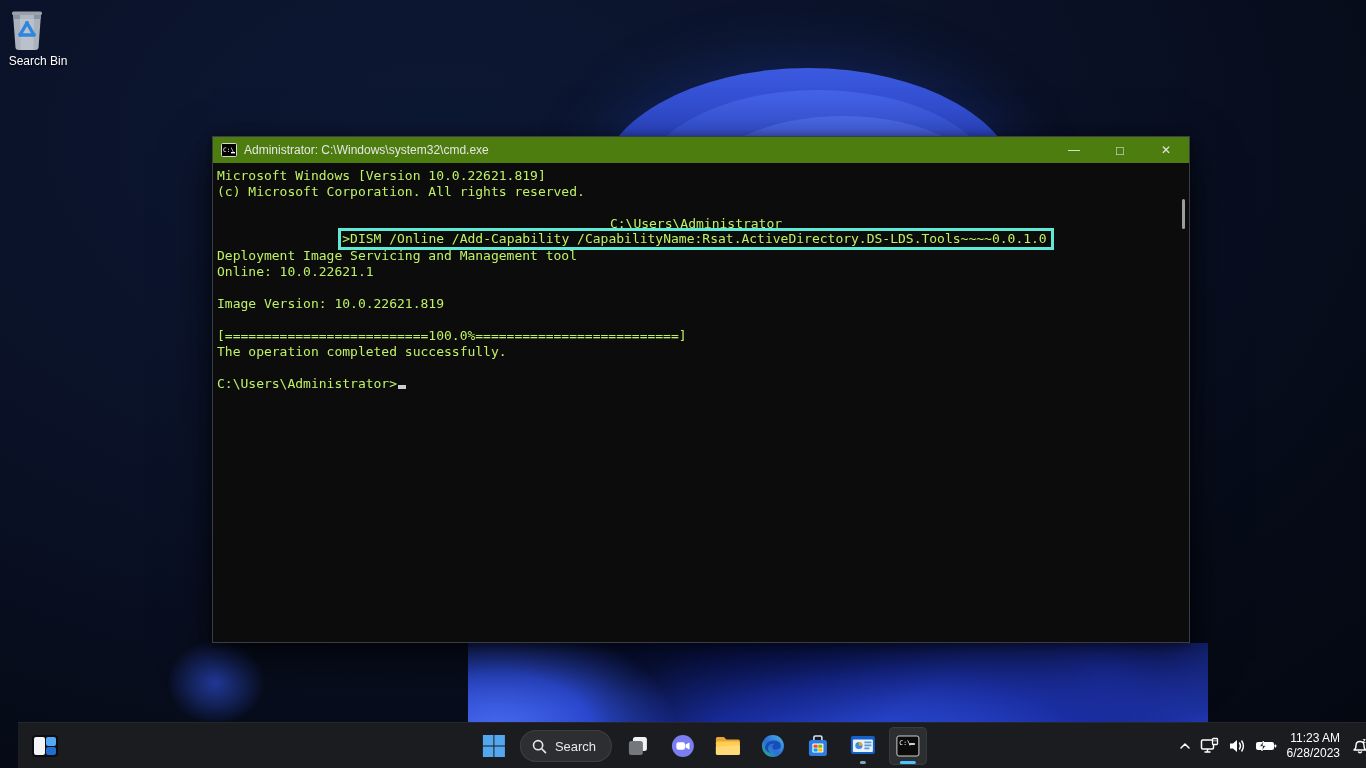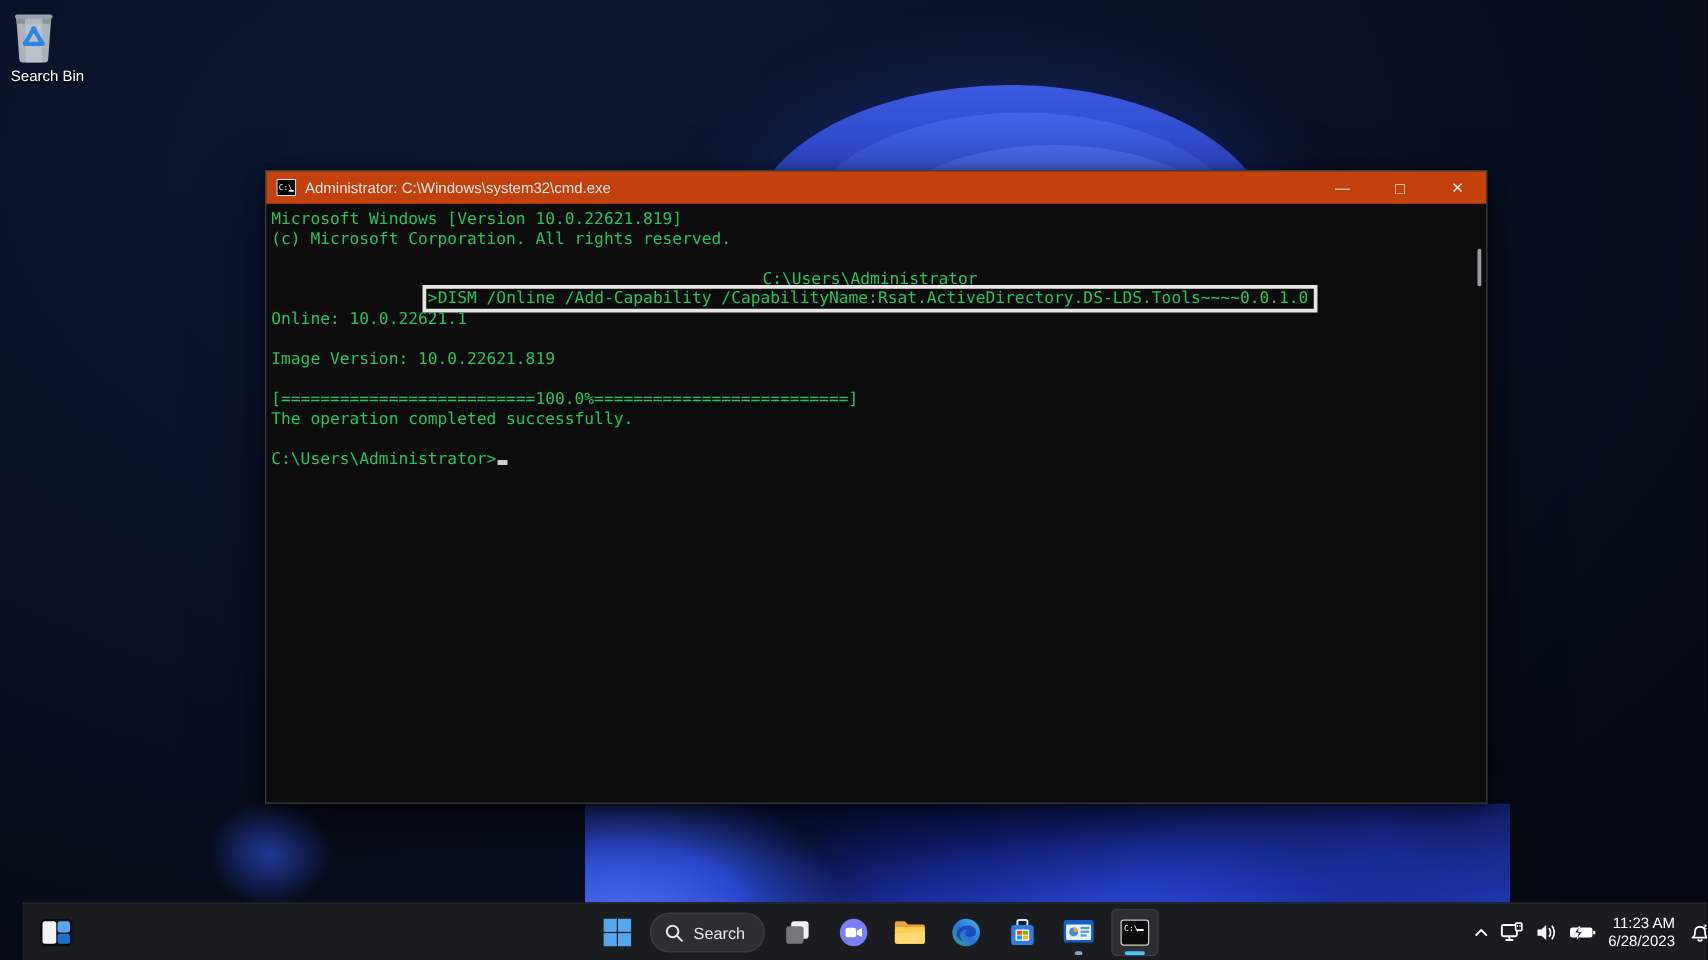--- a/index.html
+++ b/index.html
@@ -35,35 +35,35 @@
 
   
   .desk-icon { position:absolute; left:6px; top:6px; width:64px; text-align:center; cursor:default; }
   .desk-icon .glyph { display:block; margin:0 auto; }
   .desk-icon .label { margin-top:2px; color:#fff; font-size:12px; text-shadow:0 1px 2px rgba(0,0,0,.9); }
 
   
   .cmd-window { position:absolute; left:212px; top:136px; width:978px; height:507px;
     background:#0c0c0c; border:1px solid #3a3d45;
     box-shadow:0 18px 45px rgba(0,0,0,.6), 0 2px 10px rgba(0,0,0,.5); }
-  .titlebar { height:26px; background:#c2410c; display:flex; align-items:center; }
+  .titlebar { height:26px; background:#4d7c0f; display:flex; align-items:center; }
   .titlebar .app-ico { width:16px; height:14px; margin:0 7px 0 8px; flex:none; }
   .titlebar .title { color:#e6e6e6; font-size:12px; white-space:nowrap; flex:1 1 auto; }
   .win-controls { display:flex; height:26px; flex:none; }
   .win-btn { width:46px; height:26px; display:flex; align-items:center; justify-content:center;
     color:#e8e8e8; font-size:12px; line-height:1; }
   .win-btn.max { font-size:13px; }
 
   .term { position:relative; height:481px; padding:5px 14px 0 4px; overflow:hidden;
-    font-family:"DejaVu Sans Mono","Liberation Mono",monospace; font-size:13px; line-height:16px; color:#22c55e; }
+    font-family:"DejaVu Sans Mono","Liberation Mono",monospace; font-size:13px; line-height:16px; color:#bef264; }
   .tline { height:16px; white-space:pre; }
   .cmdline { display:flex; align-items:center; overflow:visible;flex-direction:column; }
   .cmdline > span { white-space:pre; }
   .redbox { display:flex; align-items:center; height:24px; margin:-4px 0;
-    border:3px solid #e5e5e5; padding:0 4px 0 1px; }
+    border:3px solid #5eead4; padding:0 4px 0 1px; }
   .cursor { display:inline-block; width:8px; height:4px; background:#cccccc; vertical-align:-1px; margin-left:1px; }
 
   .scrollbar { position:absolute; right:2px; top:4px; width:8px; height:470px; }
   .scroll-thumb { position:absolute; right:2px; top:32px; width:3px; height:30px; background:#9a9d9f; border-radius:2px; }
 
   
   .taskbar { position:absolute; left:18px; bottom:0; width:1366px; height:46px; background:#1b1c1f;
     border-top:1px solid #26272b; display:flex; align-items:center; }
   .tb-left { position:absolute; left:8px; top:0; height:46px; display:flex; align-items:center; }
   .tb-center { position:absolute; left:50%; top:0; transform:translateX(-50%); height:46px;
@@ -132,20 +132,21 @@
 
     <div class="term">
       <div class="tline">Microsoft Windows [Version 10.0.22621.819]</div>
       <div class="tline">(c) Microsoft Corporation. All rights reserved.</div>
       <div class="tline"></div>
       <div class="tline cmdline">
         <span>C:\Users\Administrator</span>
         <span class="redbox">&gt;DISM /Online /Add-Capability /CapabilityName:Rsat.ActiveDirectory.DS-LDS.Tools~~~~0.0.1.0</span>
       </div>
       <div class="tline"></div>
+      <div class="tline">Deployment Image Servicing and Management tool</div>
       <div class="tline">Online: 10.0.22621.1</div>
       <div class="tline"></div>
       <div class="tline">Image Version: 10.0.22621.819</div>
       <div class="tline"></div>
       <div class="tline">[==========================100.0%==========================]</div>
       <div class="tline">The operation completed successfully.</div>
       <div class="tline"></div>
       <div class="tline"><span>C:\Users\Administrator&gt;</span><span class="cursor"></span></div>
 
       <div class="scrollbar">

